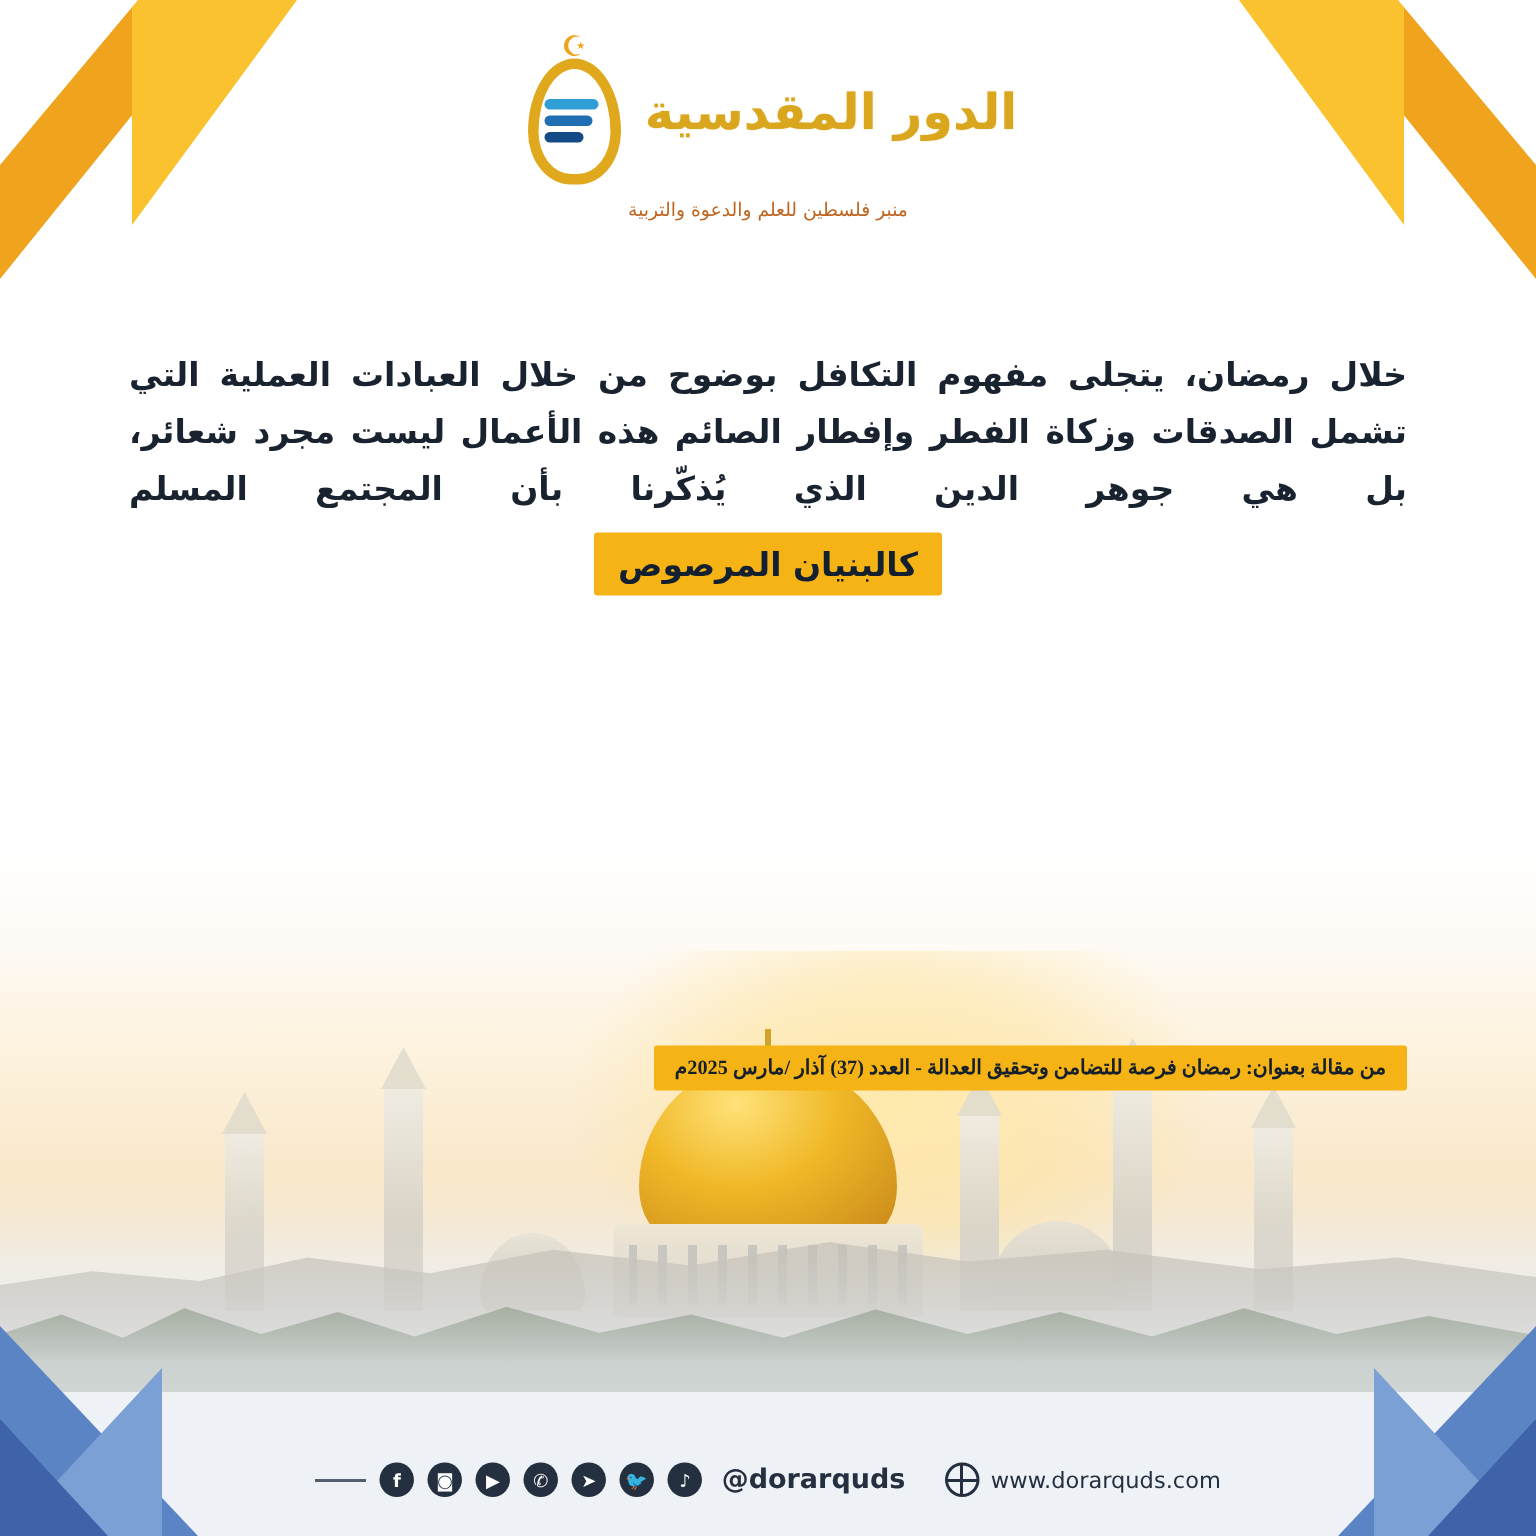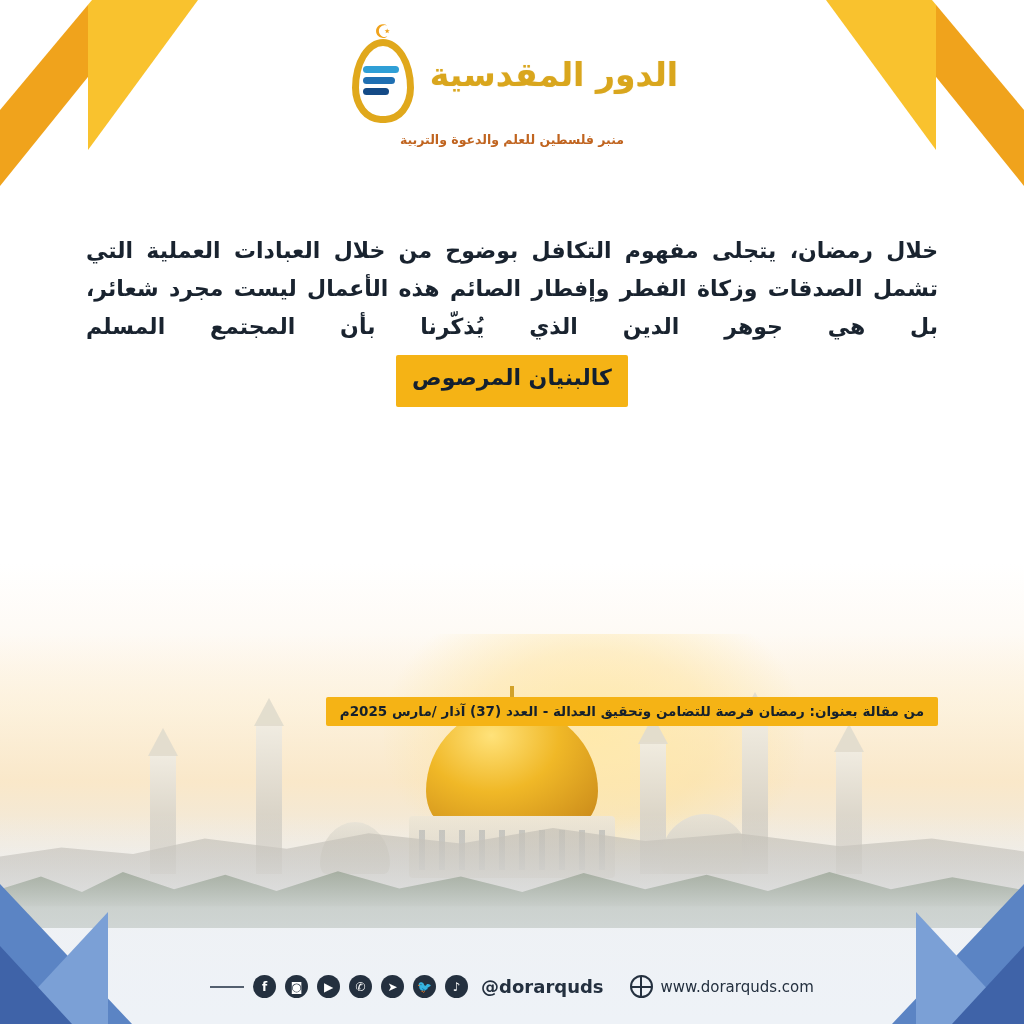--- a/index.html
+++ b/index.html
@@ -84,42 +84,42 @@
     width: 36px; height: 34px;
   }
   .logo-mark .wave i {
     display: block; height: 7px; border-radius: 4px; margin-bottom: 4px;
   }
   .logo-mark .wave i:nth-child(1){ background:#2f9fd6; width:36px; }
   .logo-mark .wave i:nth-child(2){ background:#1f6fb2; width:32px; margin-right:4px; }
   .logo-mark .wave i:nth-child(3){ background:#144a86; width:26px; margin-right:10px; }
   .logo-tagline {
     margin-top: 6px;
-    font-size: 12.5px; font-weight: 700; color: #c0641f; direction: rtl;
+    font-size: 12.5px; font-weight: 400; color: #c0641f; direction: rtl;
   }
 
   
   .body-text {
     position: absolute;
     top: 232px; left: 86px; right: 86px;
     direction: rtl; text-align: justify;
     font-size: 22px; font-weight: 700; line-height: 1.72;
     color: #19232f;
     letter-spacing: .2px;
     z-index: 6;
   }
   .body-text p { text-align: justify; text-align-last: justify; }
   .highlight-line {
     margin-top: 10px;
     text-align: center; text-align-last: center;
   }
   .highlight {
     background: #f5b315;
     color: #132030;
-    padding: 4px 16px 10px;
+    padding: 4px 16px 0;
     display: inline-block;
     border-radius: 2px;
   }
 
   
   .author {
     position: absolute; left: 112px; top: 620px;
     width: 200px; text-align: center; z-index: 7;
   }
   .author-photo {
@@ -167,20 +167,21 @@
   }
 
   
   .source-strip {
     position: absolute; right: 86px; top: 697px;
     background: #f5b315; color: #15202c;
     font-size: 13.5px; font-weight: 700;
     padding: 6px 14px 7px; direction: rtl;
     border-radius: 2px; z-index: 7;
     white-space: nowrap;
+    font-family: Liberation Serif, serif;
   }
 
   
   .scene {
     position: absolute; left: 0; right: 0; bottom: 0; height: 390px;
     overflow: hidden;
   }
   .sky {
     position: absolute; inset: 0;
     background: linear-gradient(180deg, rgba(255,255,255,0) 0%, rgba(253,240,214,.65) 18%, rgba(250,230,196,.85) 38%, rgba(236,235,232,.95) 62%, #e9eef4 100%);

